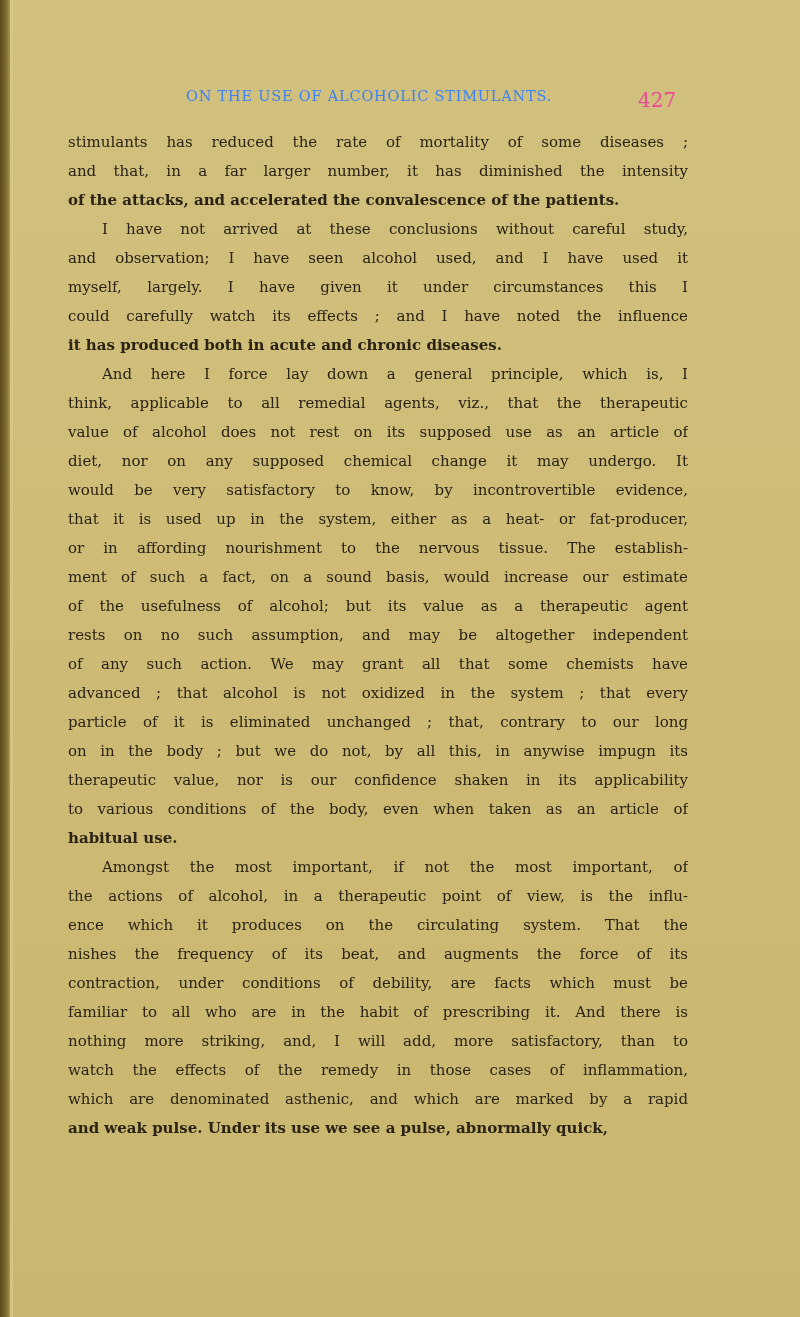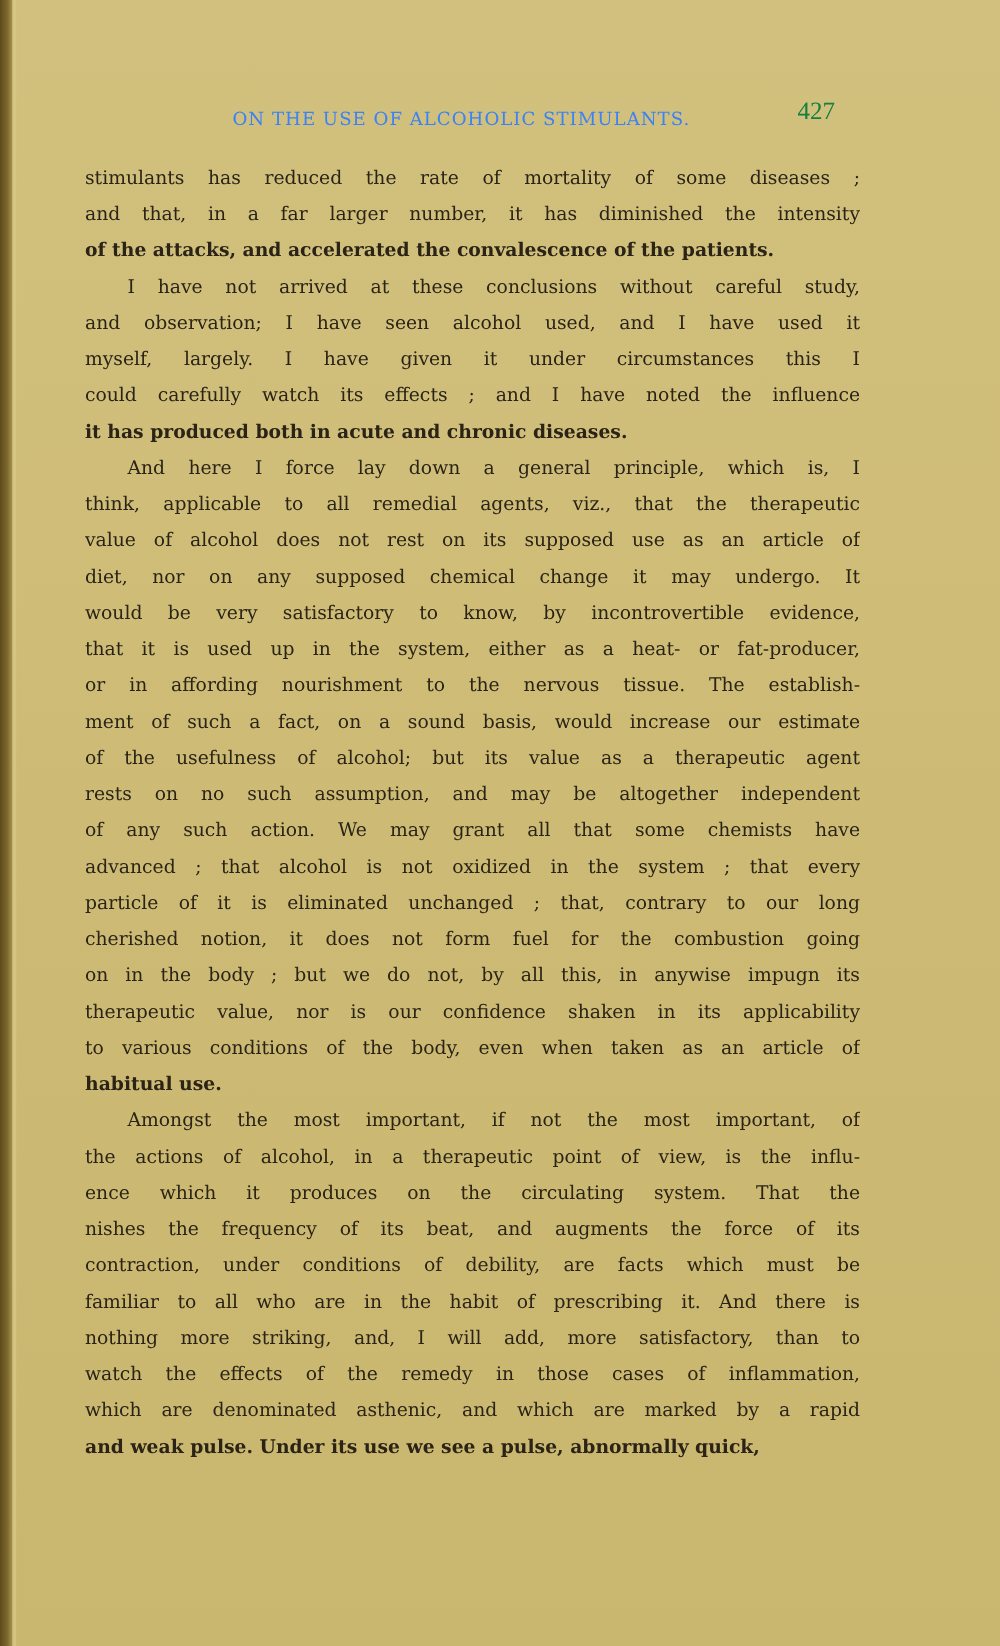--- a/index.html
+++ b/index.html
@@ -41,25 +41,24 @@
       top: 88px;
       left: 186px;
       font-size: 14.5px;
       letter-spacing: 0.8px;
       font-variant: small-caps;
       text-transform: uppercase;
       color: #3b82f6;
     }
     .folio {
       position: absolute;
-      top: 78px;
+      top: 88px;
       left: 638px;
       font-size: 20px;
-      color: #15803d;
-      font-family: Liberation Serif, serif;
+      color: #ec4899;
     }
     .body-text {
       position: absolute;
       top: 128px;
       left: 68px;
       width: 620px;
       font-size: 15px;
       line-height: 29px;
       text-align: justify;
       hyphens: none;
@@ -106,21 +105,20 @@
         <span class="line">diet, nor on any supposed chemical change it may undergo. It</span>
         <span class="line">would be very satisfactory to know, by incontrovertible evidence,</span>
         <span class="line">that it is used up in the system, either as a heat- or fat-producer,</span>
         <span class="line">or in affording nourishment to the nervous tissue. The establish-</span>
         <span class="line">ment of such a fact, on a sound basis, would increase our estimate</span>
         <span class="line">of the usefulness of alcohol; but its value as a therapeutic agent</span>
         <span class="line">rests on no such assumption, and may be altogether independent</span>
         <span class="line">of any such action. We may grant all that some chemists have</span>
         <span class="line">advanced ; that alcohol is not oxidized in the system ; that every</span>
         <span class="line">particle of it is eliminated unchanged ; that, contrary to our long</span>
-        <span class="line">cherished notion, it does not form fuel for the combustion going</span>
         <span class="line">on in the body ; but we do not, by all this, in anywise impugn its</span>
         <span class="line">therapeutic value, nor is our confidence shaken in its applicability</span>
         <span class="line">to various conditions of the body, even when taken as an article of</span>
         <span class="line last">habitual use.</span>
       </div>
       <div>
         <span class="line" style="padding-left: 34px;">Amongst the most important, if not the most important, of</span>
         <span class="line">the actions of alcohol, in a therapeutic point of view, is the influ-</span>
         <span class="line">ence which it produces on the circulating system. That the</span>
         <span class="line">nishes the frequency of its beat, and augments the force of its</span>

